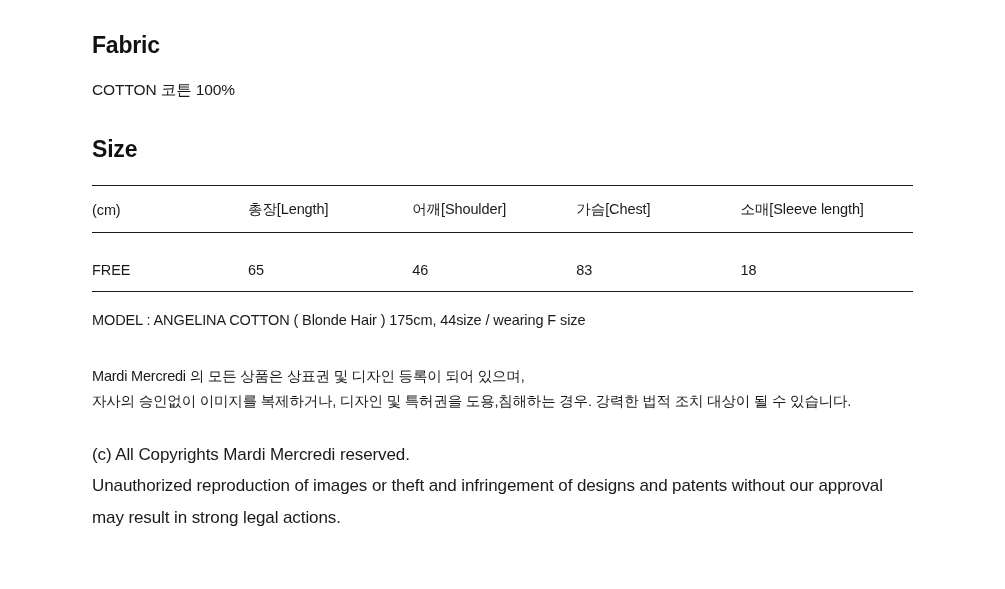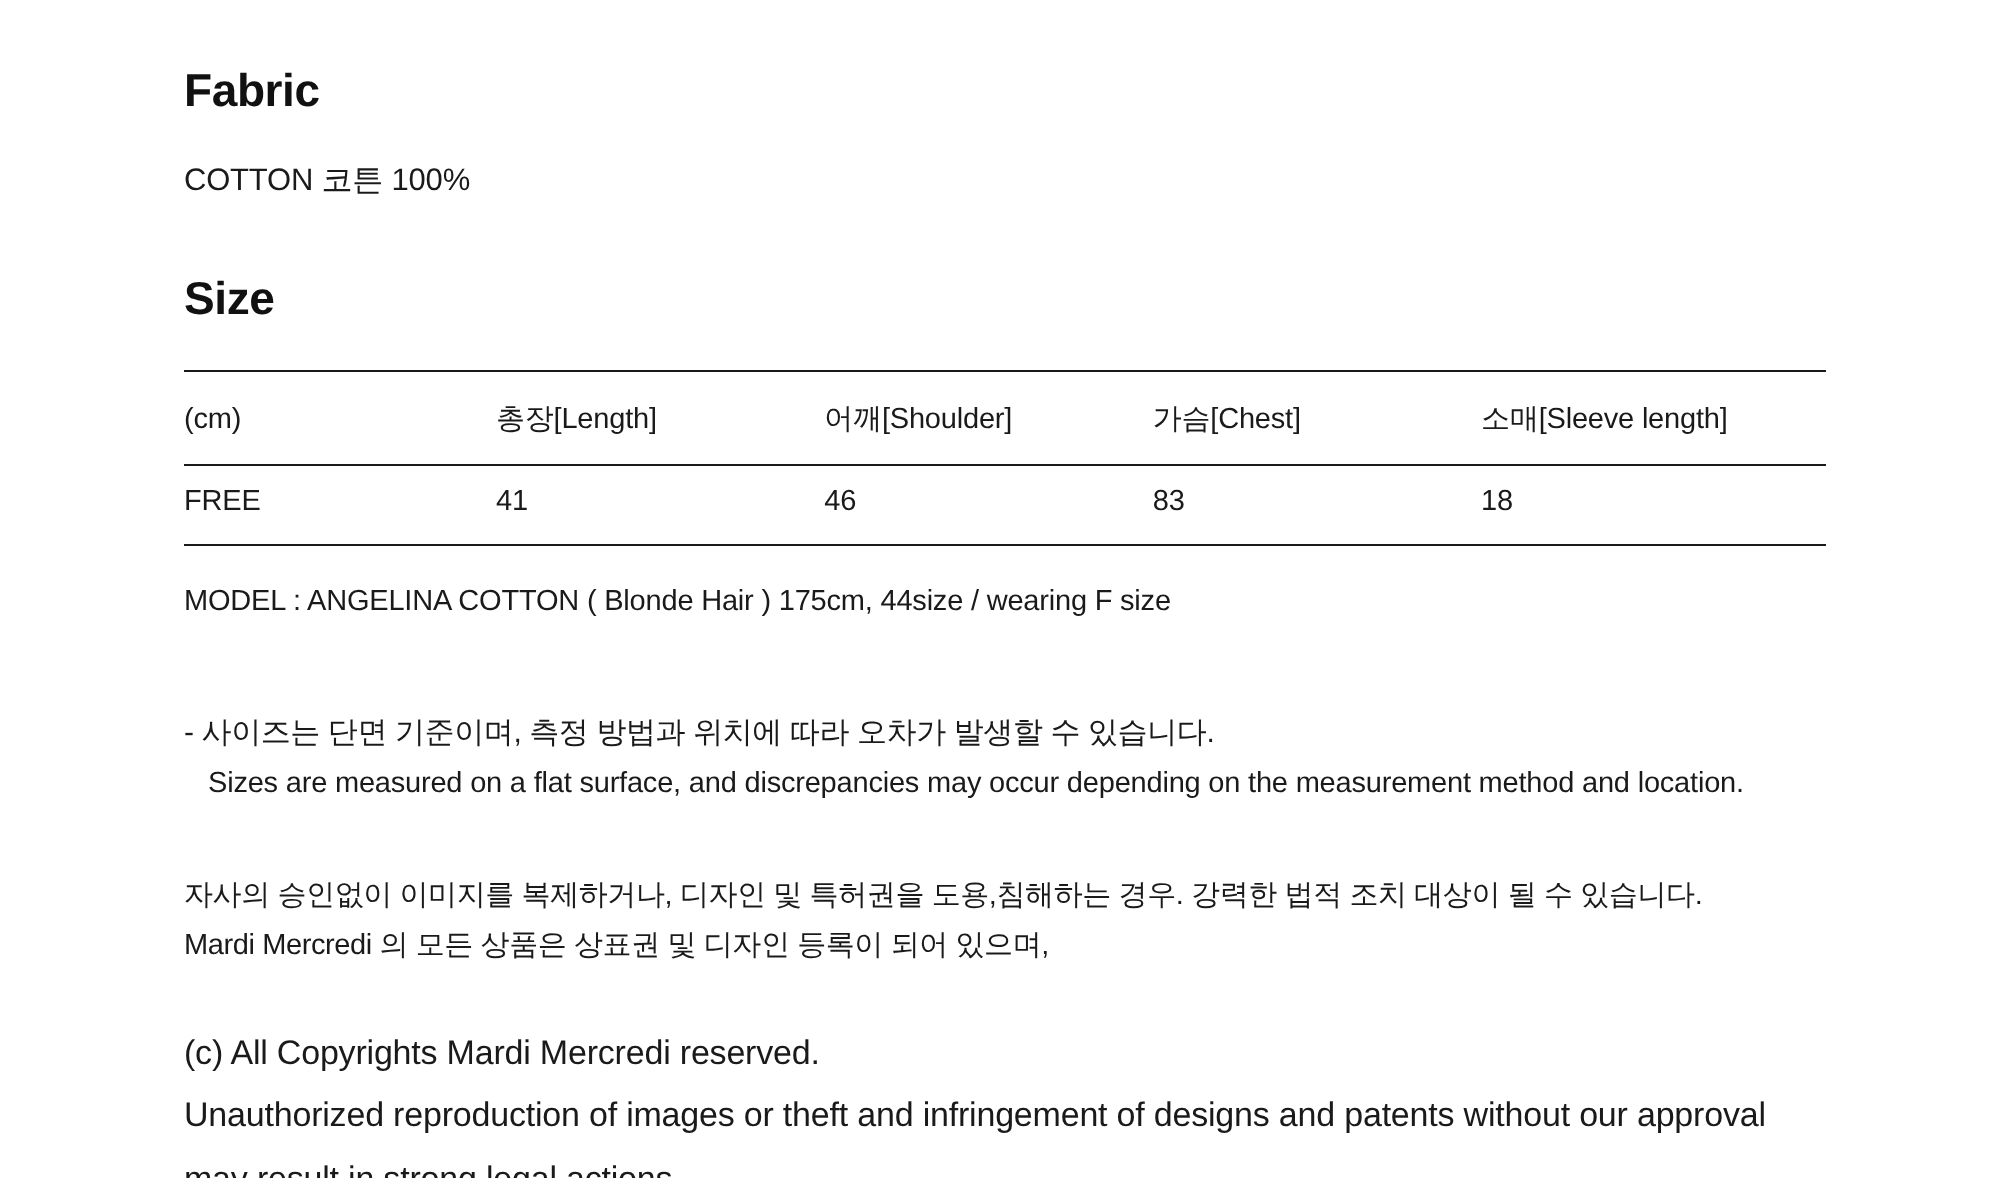--- a/index.html
+++ b/index.html
@@ -54,21 +54,21 @@
     color: #1a1a1a;
     letter-spacing: -0.1px;
   }
   table.size-table thead th {
     border-top: 1.6px solid #1a1a1a;
     border-bottom: 1.3px solid #1a1a1a;
     padding: 14px 0 13px 0;
   }
   table.size-table tbody td {
     border-bottom: 1.3px solid #1a1a1a;
-    padding: 10px 0 13px 0;
+    padding: 29px 0 13px 0;
   }
   .col-unit { width: 19%; }
   .col-a { width: 20%; }
   .col-b { width: 20%; }
   .col-c { width: 20%; }
   .col-d { width: 21%; }
 
   .model-line {
     font-size: 14.5px;
     margin-top: 20px;
@@ -125,38 +125,34 @@
         <th class="col-unit">(cm)</th>
         <th class="col-a">총장[Length]</th>
         <th class="col-b">어깨[Shoulder]</th>
         <th class="col-c">가슴[Chest]</th>
         <th class="col-d">소매[Sleeve length]</th>
       </tr>
     </thead>
     <tbody>
       <tr>
         <td>FREE</td>
-        <td>41</td>
+        <td>65</td>
         <td>46</td>
         <td>83</td>
         <td>18</td>
       </tr>
     </tbody>
   </table>
 
   <div class="model-line">MODEL : ANGELINA COTTON ( Blonde Hair ) 175cm, 44size / wearing F size</div>
 
-  <div class="notes">
-    <div class="note-ko">- 사이즈는 단면 기준이며, 측정 방법과 위치에 따라 오차가 발생할 수 있습니다.</div>
-    <div class="note-en">Sizes are measured on a flat surface, and discrepancies may occur depending on the measurement method and location.</div>
-  </div>
 
   <div class="rights">
+    <div class="rights-line">Mardi Mercredi 의 모든 상품은 상표권 및 디자인 등록이 되어 있으며,</div>
     <div class="rights-line">자사의 승인없이 이미지를 복제하거나, 디자인 및 특허권을 도용,침해하는 경우. 강력한 법적 조치 대상이 될 수 있습니다.</div>
-    <div class="rights-line">Mardi Mercredi 의 모든 상품은 상표권 및 디자인 등록이 되어 있으며,</div>
   </div>
 
   <div class="copyright">
     <div class="copyright-line">(c) All Copyrights Mardi Mercredi reserved.</div>
     <div class="copyright-line">Unauthorized reproduction of images or theft and infringement of designs and patents without our approval may result in strong legal actions.</div>
   </div>
 
 </div>
 
 </body></html>

